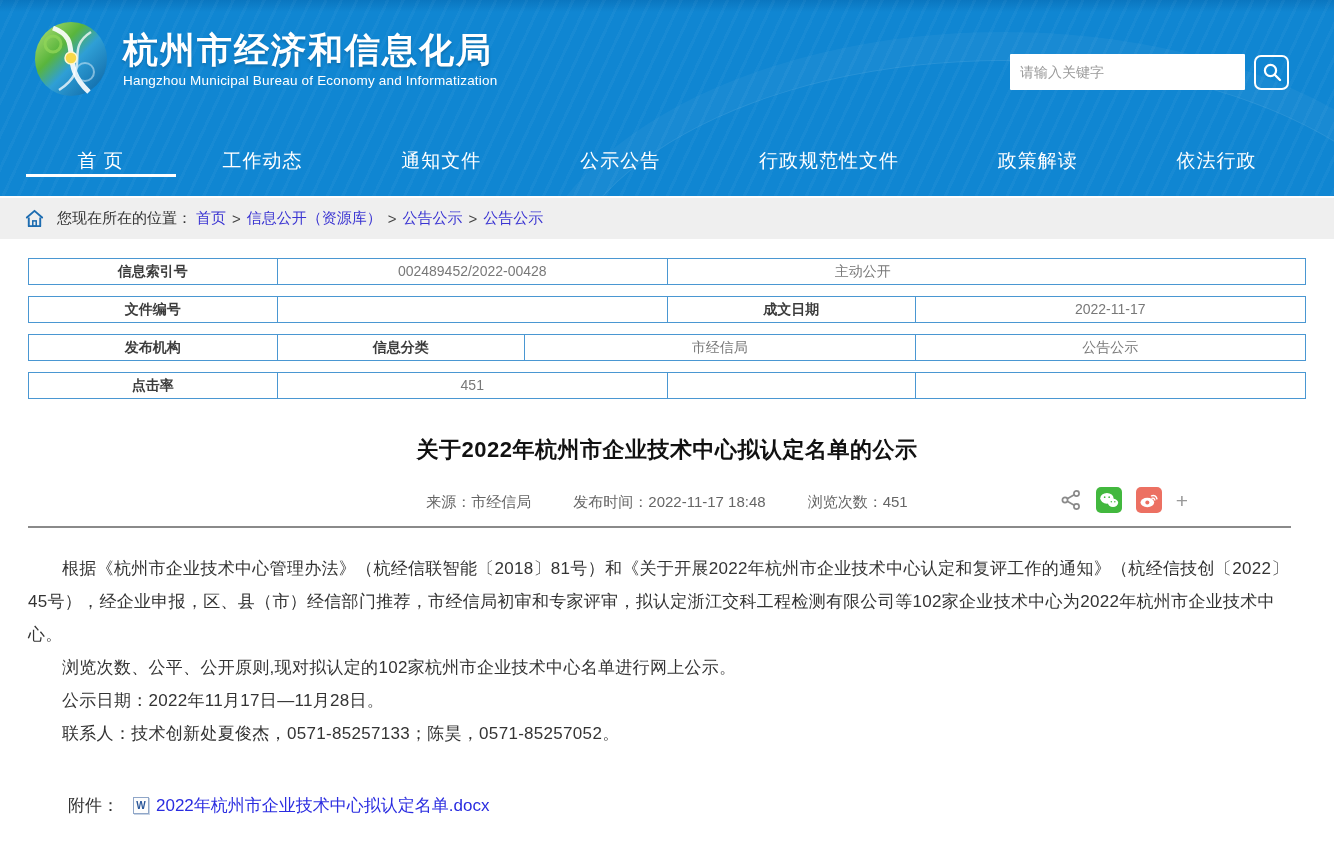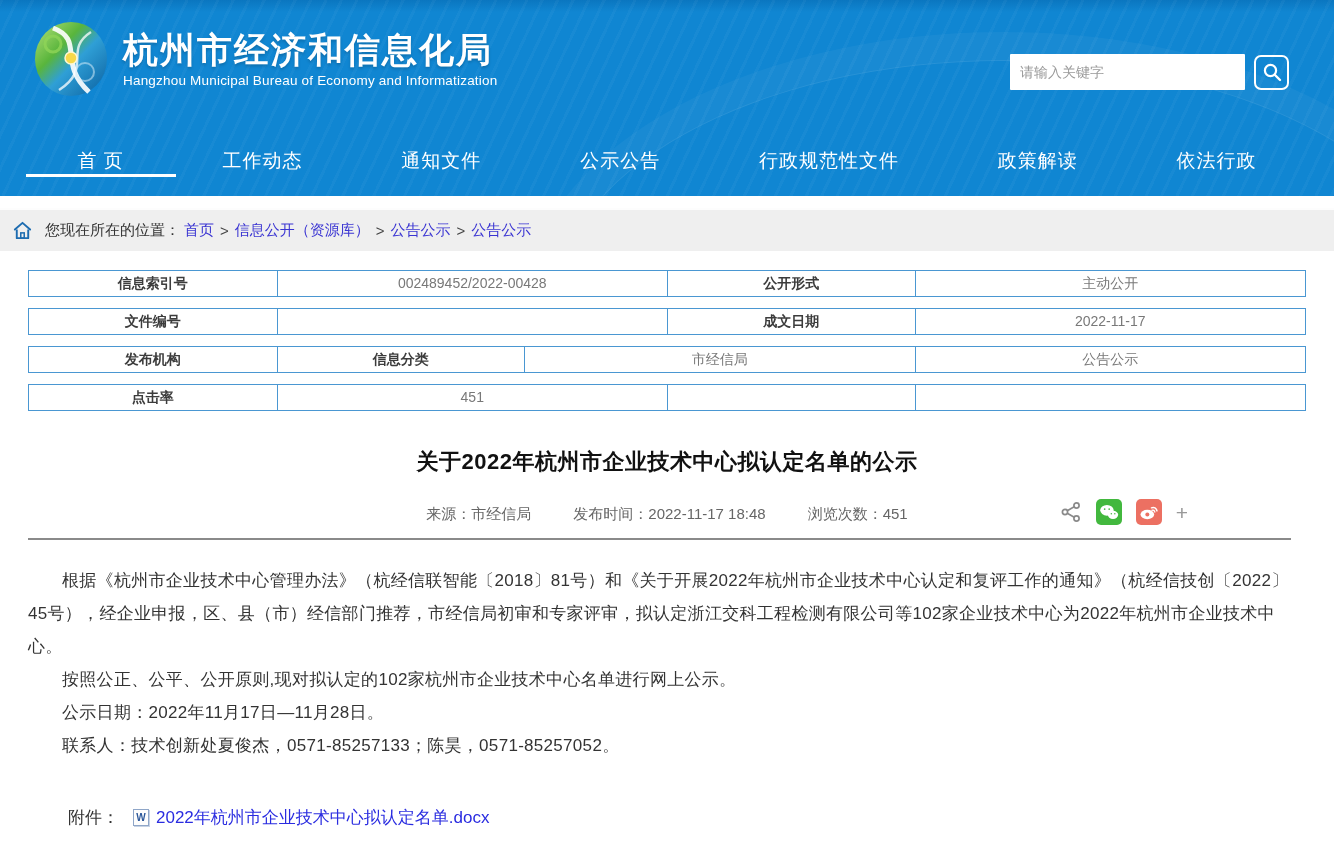--- a/index.html
+++ b/index.html
@@ -65,23 +65,22 @@
     letter-spacing:1px;
   }
   .nav-item.active::after{
     content:"";position:absolute;left:50%;transform:translateX(-50%);
     bottom:19px;width:150px;height:3.5px;background:#fff;
   }
 
   
   .breadcrumb-bar{
     height:43px;background:var(--breadcrumb-bg);
-    display:flex;align-items:center;padding-left:12px;font-size:15px;color:var(--text-dark);
+    display:flex;align-items:center;padding-left:24px;font-size:15px;color:var(--text-dark);
     border-top:2px solid #fdfdfd;
-    margin-top:12px;
   }
   .home-icon{display:inline-flex;margin-right:12px;}
   .crumb-link{color:#3a34d2;text-decoration:none;cursor:pointer;margin:0 4px;}
   .crumb-sep{color:#444;margin:0 2px;}
 
   
   main{padding:0 28px;}
 
   .info-table{margin-top:19px;}
   .info-row{display:flex;border:1px solid var(--table-border);margin-bottom:11px;height:27px;background:#fff;}
@@ -194,21 +193,20 @@
     <span class="crumb-sep">&gt;</span>
     <a class="crumb-link">公告公示</a>
   </div>
 
   <main>
 
     <section class="info-table">
       <div class="info-row">
         <div class="cell lbl">信息索引号</div>
         <div class="cell val">002489452/2022-00428</div>
-        <div class="cell lbl">公开形式</div>
         <div class="cell val">主动公开</div>
       </div>
       <div class="info-row">
         <div class="cell lbl">文件编号</div>
         <div class="cell val"></div>
         <div class="cell lbl">成文日期</div>
         <div class="cell val">2022-11-17</div>
       </div>
       <div class="info-row">
         <div class="cell lbl">发布机构</div>
@@ -261,21 +259,21 @@
             </svg>
           </span>
           <span class="share-plus">+</span>
         </span>
       </div>
 
       <div class="meta-divider"></div>
 
       <div class="article-body">
         <p>根据《杭州市企业技术中心管理办法》（杭经信联智能〔2018〕81号）和《关于开展2022年杭州市企业技术中心认定和复评工作的通知》（杭经信技创〔2022〕45号），经企业申报，区、县（市）经信部门推荐，市经信局初审和专家评审，拟认定浙江交科工程检测有限公司等102家企业技术中心为2022年杭州市企业技术中心。</p>
-        <p>按照公正、公平、公开原则,现对拟认定的102家杭州市企业技术中心名单进行网上公示。</p>
+        <p>浏览次数、公平、公开原则,现对拟认定的102家杭州市企业技术中心名单进行网上公示。</p>
         <p>公示日期：2022年11月17日—11月28日。</p>
         <p>联系人：技术创新处夏俊杰，0571-85257133；陈昊，0571-85257052。</p>
       </div>
 
       <div class="attachment">
         <span>附件：</span>
         <span class="doc-icon">W</span>
         <a>2022年杭州市企业技术中心拟认定名单.docx</a>
       </div>
 

